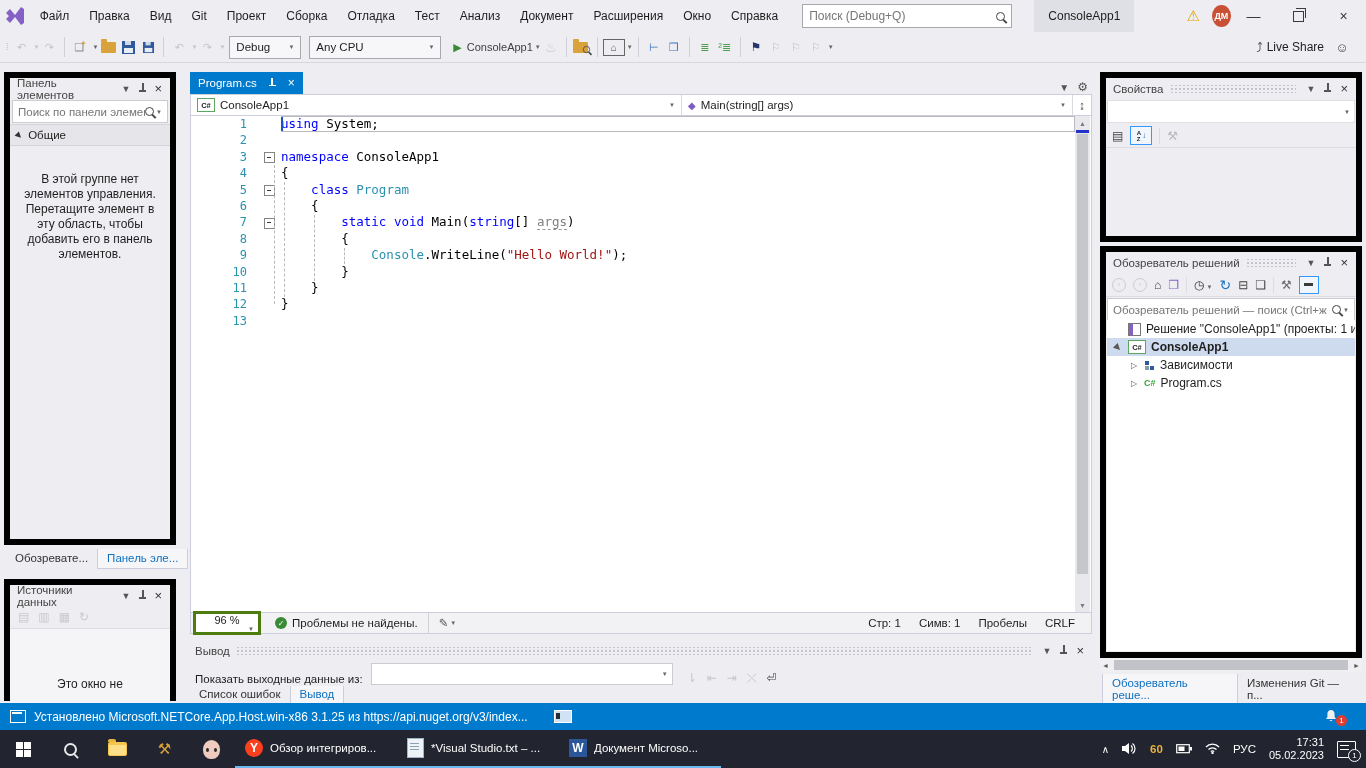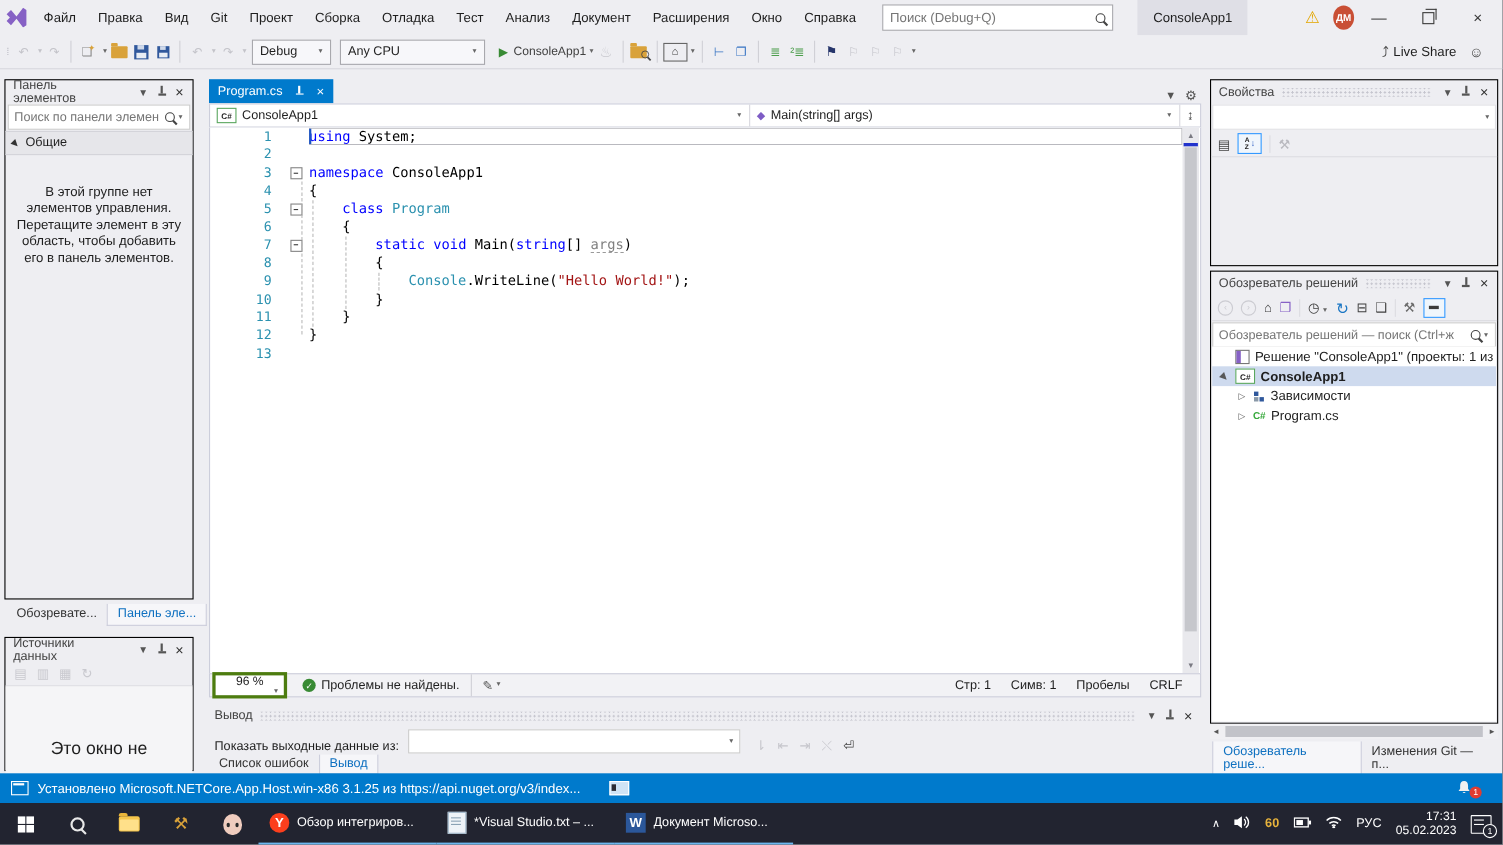--- a/index.html
+++ b/index.html
@@ -44,21 +44,21 @@
   .floppy{width:13px;height:13px;background:#30589c;position:relative;display:inline-block;}
   .floppy::before{content:"";position:absolute;left:3px;top:0;width:6px;height:4px;background:#cfd9ea;}
   .floppy::after{content:"";position:absolute;left:2px;bottom:1px;width:9px;height:5px;background:#e8edf5;}
   .floppy.small{transform:scale(.85);}
   .folder-glyph{width:15px;height:11px;background:#d9a23a;position:relative;display:inline-block;border-radius:1px;}
   .folder-glyph::before{content:"";position:absolute;left:0;top:-3px;width:6px;height:3px;background:#d9a23a;border-radius:1px 1px 0 0;}
   .flame{color:#c9c9cf;font-size:13px;}
   .bookmark{color:#26356b;font-size:12px;}
   .ls-label{font-size:12px;color:#1e1e1e;margin:0 8px 0 4px;}
   
-  .panel{position:absolute;background:#eeeef2;border:1px solid #000000;box-sizing:border-box;}
+  .panel{position:absolute;background:#eeeef2;border:6px solid #000000;box-sizing:border-box;}
   .p-head{height:21px;display:flex;align-items:center;padding:0 4px 0 7px;font-size:11.5px;color:#444;}
   .p-dots{flex:1;height:8px;margin:0 6px;
           background:radial-gradient(#c4c4cd 1px,transparent 1.1px);background-size:4px 4px;background-position:0 2px;}
   .p-ico{color:#555;font-size:9px;padding:0 4px;}
   .p-close{font-size:13px;color:#333;padding:0 4px;}
   .pin-glyph{width:9px;height:11px;position:relative;display:inline-block;margin:0 4px;}
   .pin-glyph::before{content:"";position:absolute;left:3.5px;top:0;width:2px;height:7px;background:#555;}
   .pin-glyph::after{content:"";position:absolute;left:1px;top:7px;width:7px;height:1.5px;background:#555;}
   .searchbox{height:21px;background:#fff;border:1px solid #ccc;margin:1px 2px;display:flex;align-items:center;
              padding:0 5px;color:#767676;font-size:11.5px;}
@@ -66,21 +66,21 @@
   
   #toolbox .group{height:20px;background:#e6e6ea;border-top:1px solid #d4d4da;border-bottom:1px solid #d4d4da;
                   display:flex;align-items:center;padding:0 6px;font-size:11.5px;}
   .tri-exp{display:inline-block;transform:rotate(45deg);font-size:8px;color:#333;margin-right:6px;}
   #toolbox .empty{margin-top:26px;padding:0 10px;text-align:center;font-size:12px;line-height:15px;color:#1e1e1e;}
   .side-tabs{position:absolute;display:flex;font-size:11.5px;}
   .side-tab{padding:3px 9px 4px;color:#333;}
   .side-tab.active{background:#f6f6f9;border:1px solid #cccedb;border-top:none;color:#0e70c0;}
   #datasources .tools{height:22px;display:flex;align-items:center;gap:9px;padding:0 8px;color:#c9c9cf;font-size:12px;
                       border-bottom:1px solid #dcdce2;}
-  #datasources .body{background:#f5f5f7;height:72px;text-align:center;font-size:16px;padding-top:48px;}
+  #datasources .body{background:#f5f5f7;height:72px;text-align:center;font-size:12px;padding-top:48px;}
   
   #doc-tabbar{position:absolute;left:190px;top:72px;width:902px;height:22px;display:flex;align-items:flex-end;}
   .doc-tab{background:#007acc;color:#fff;height:22px;display:flex;align-items:center;padding:0 8px;font-size:11.5px;gap:7px;}
   .doc-tab .pin-glyph::before{background:#fff;}
   .doc-tab .pin-glyph::after{background:#fff;}
   .doc-tab .x{font-size:12px;}
   .tabbar-right{margin-left:auto;display:flex;align-items:center;gap:8px;color:#555;padding-right:4px;font-size:10px;}
   #navbar{position:absolute;left:190px;top:94px;width:902px;height:22px;background:#fff;
           border:1px solid #cccedb;box-sizing:border-box;display:flex;}
   .nav-combo{display:flex;align-items:center;border-right:1px solid #d8d8de;padding:0 6px;font-size:11.5px;gap:5px;}

